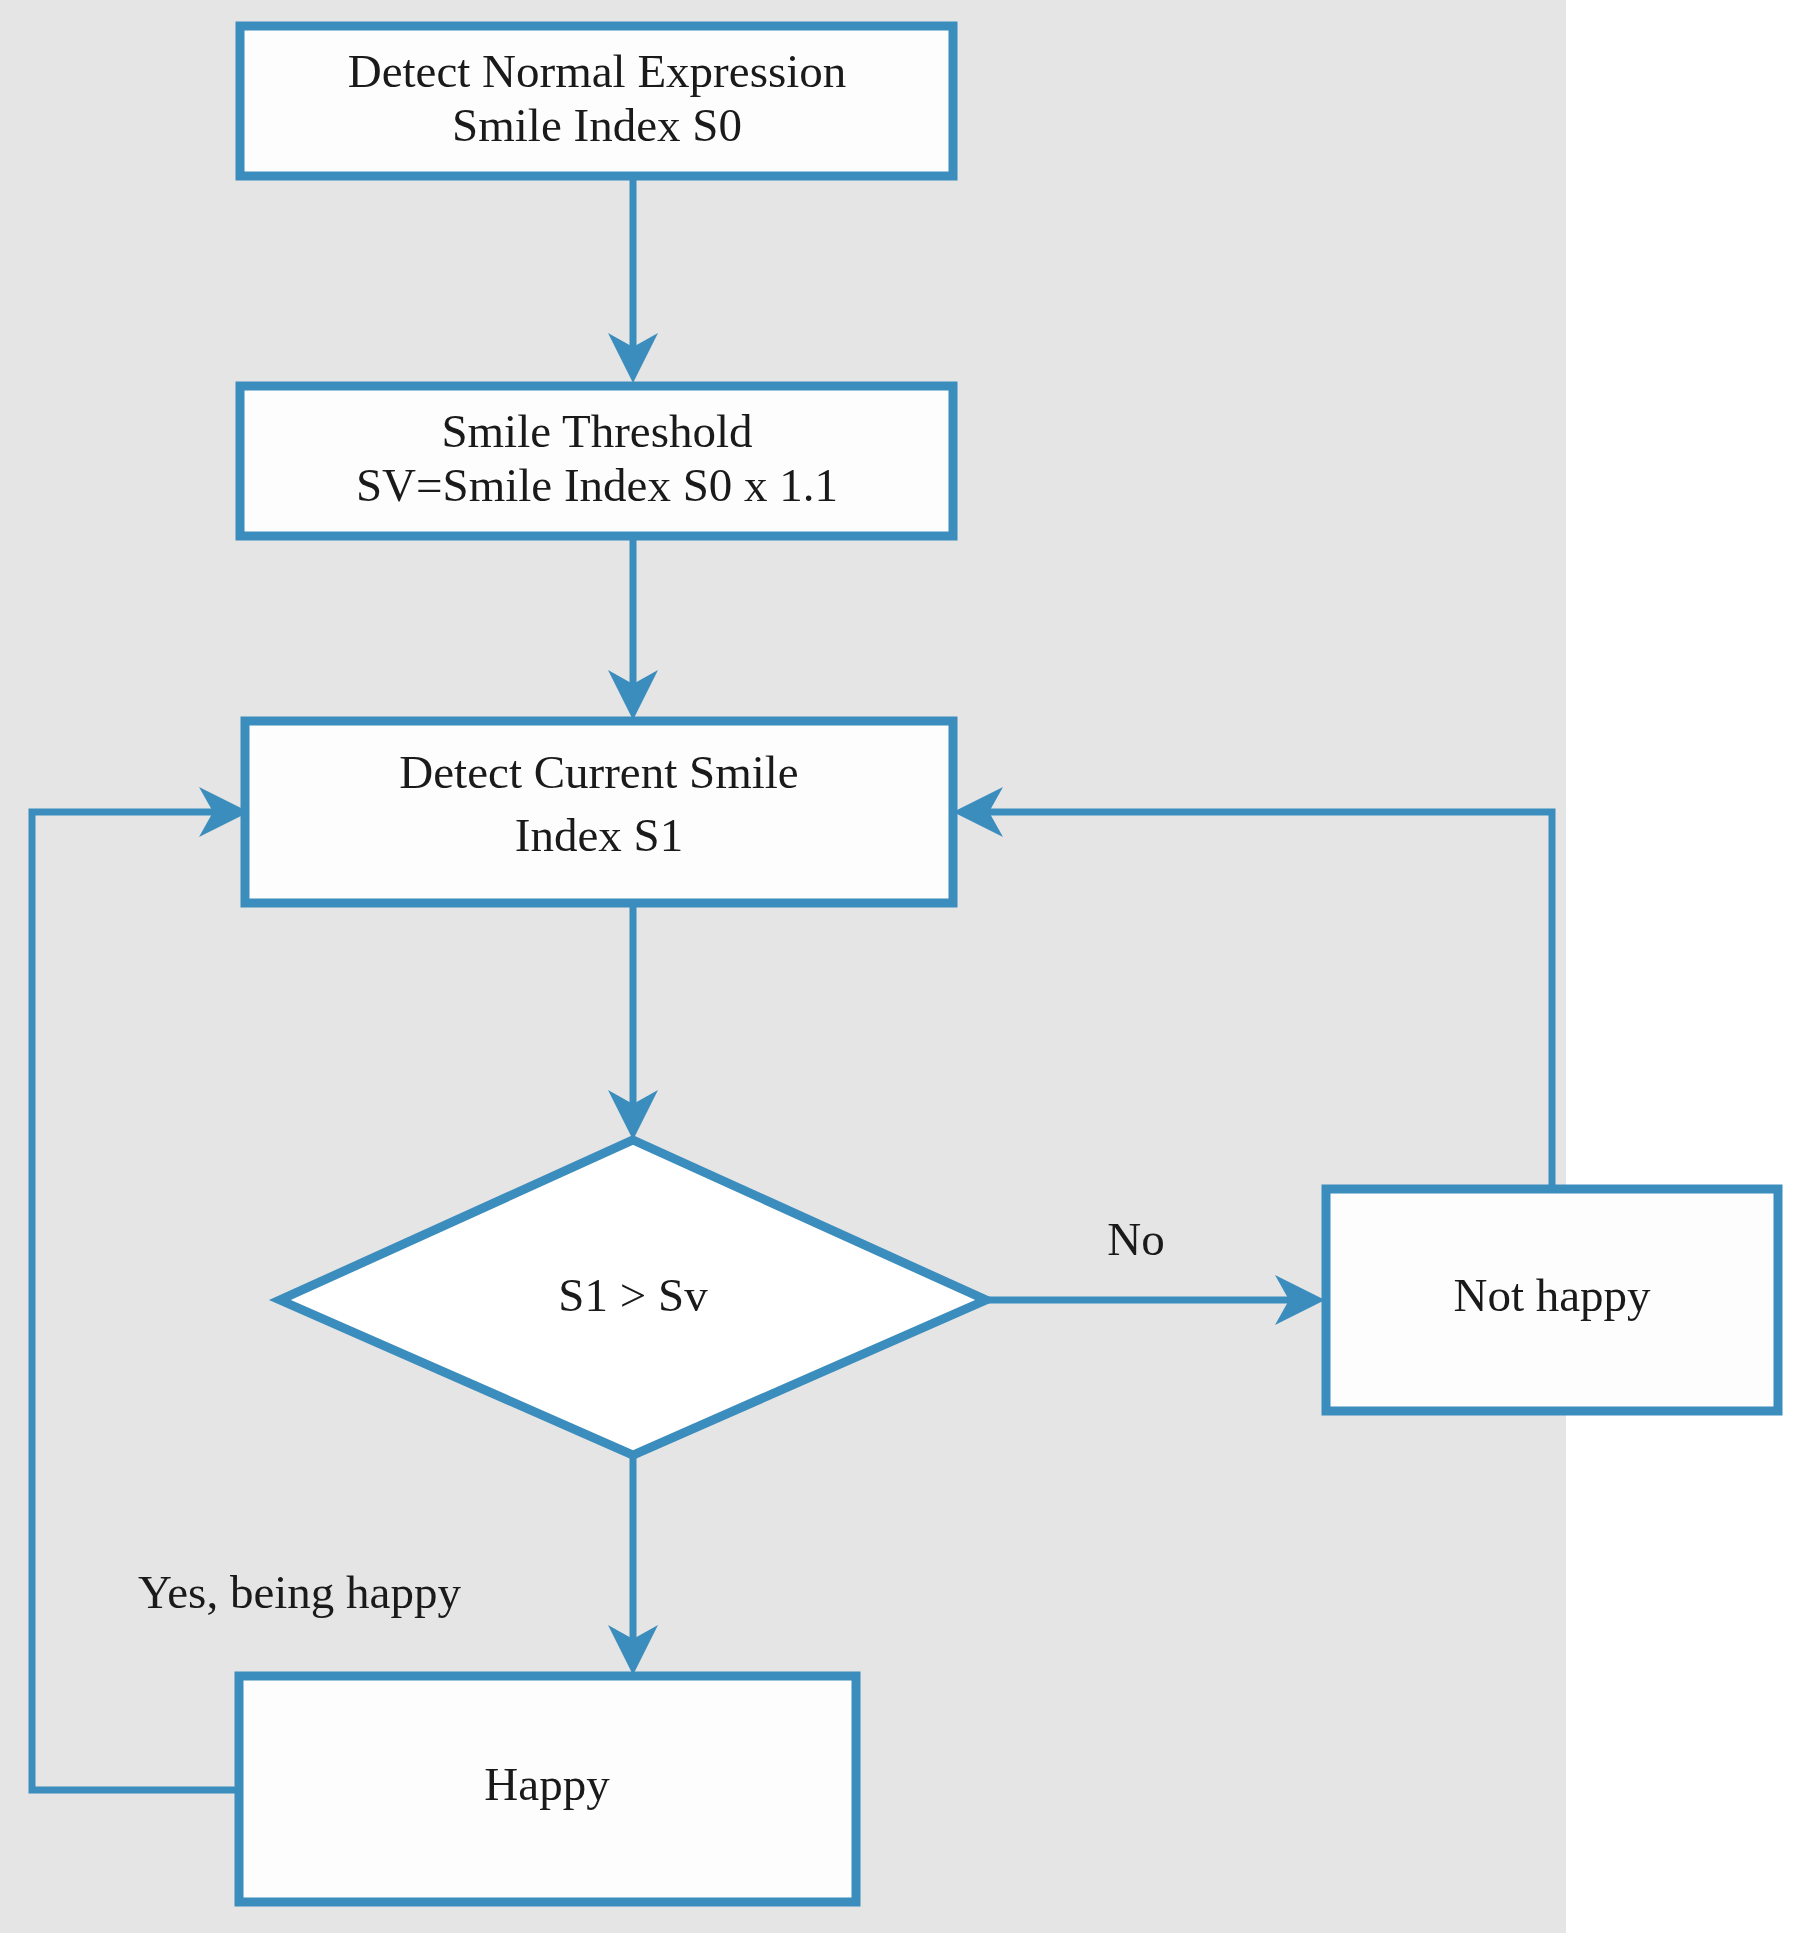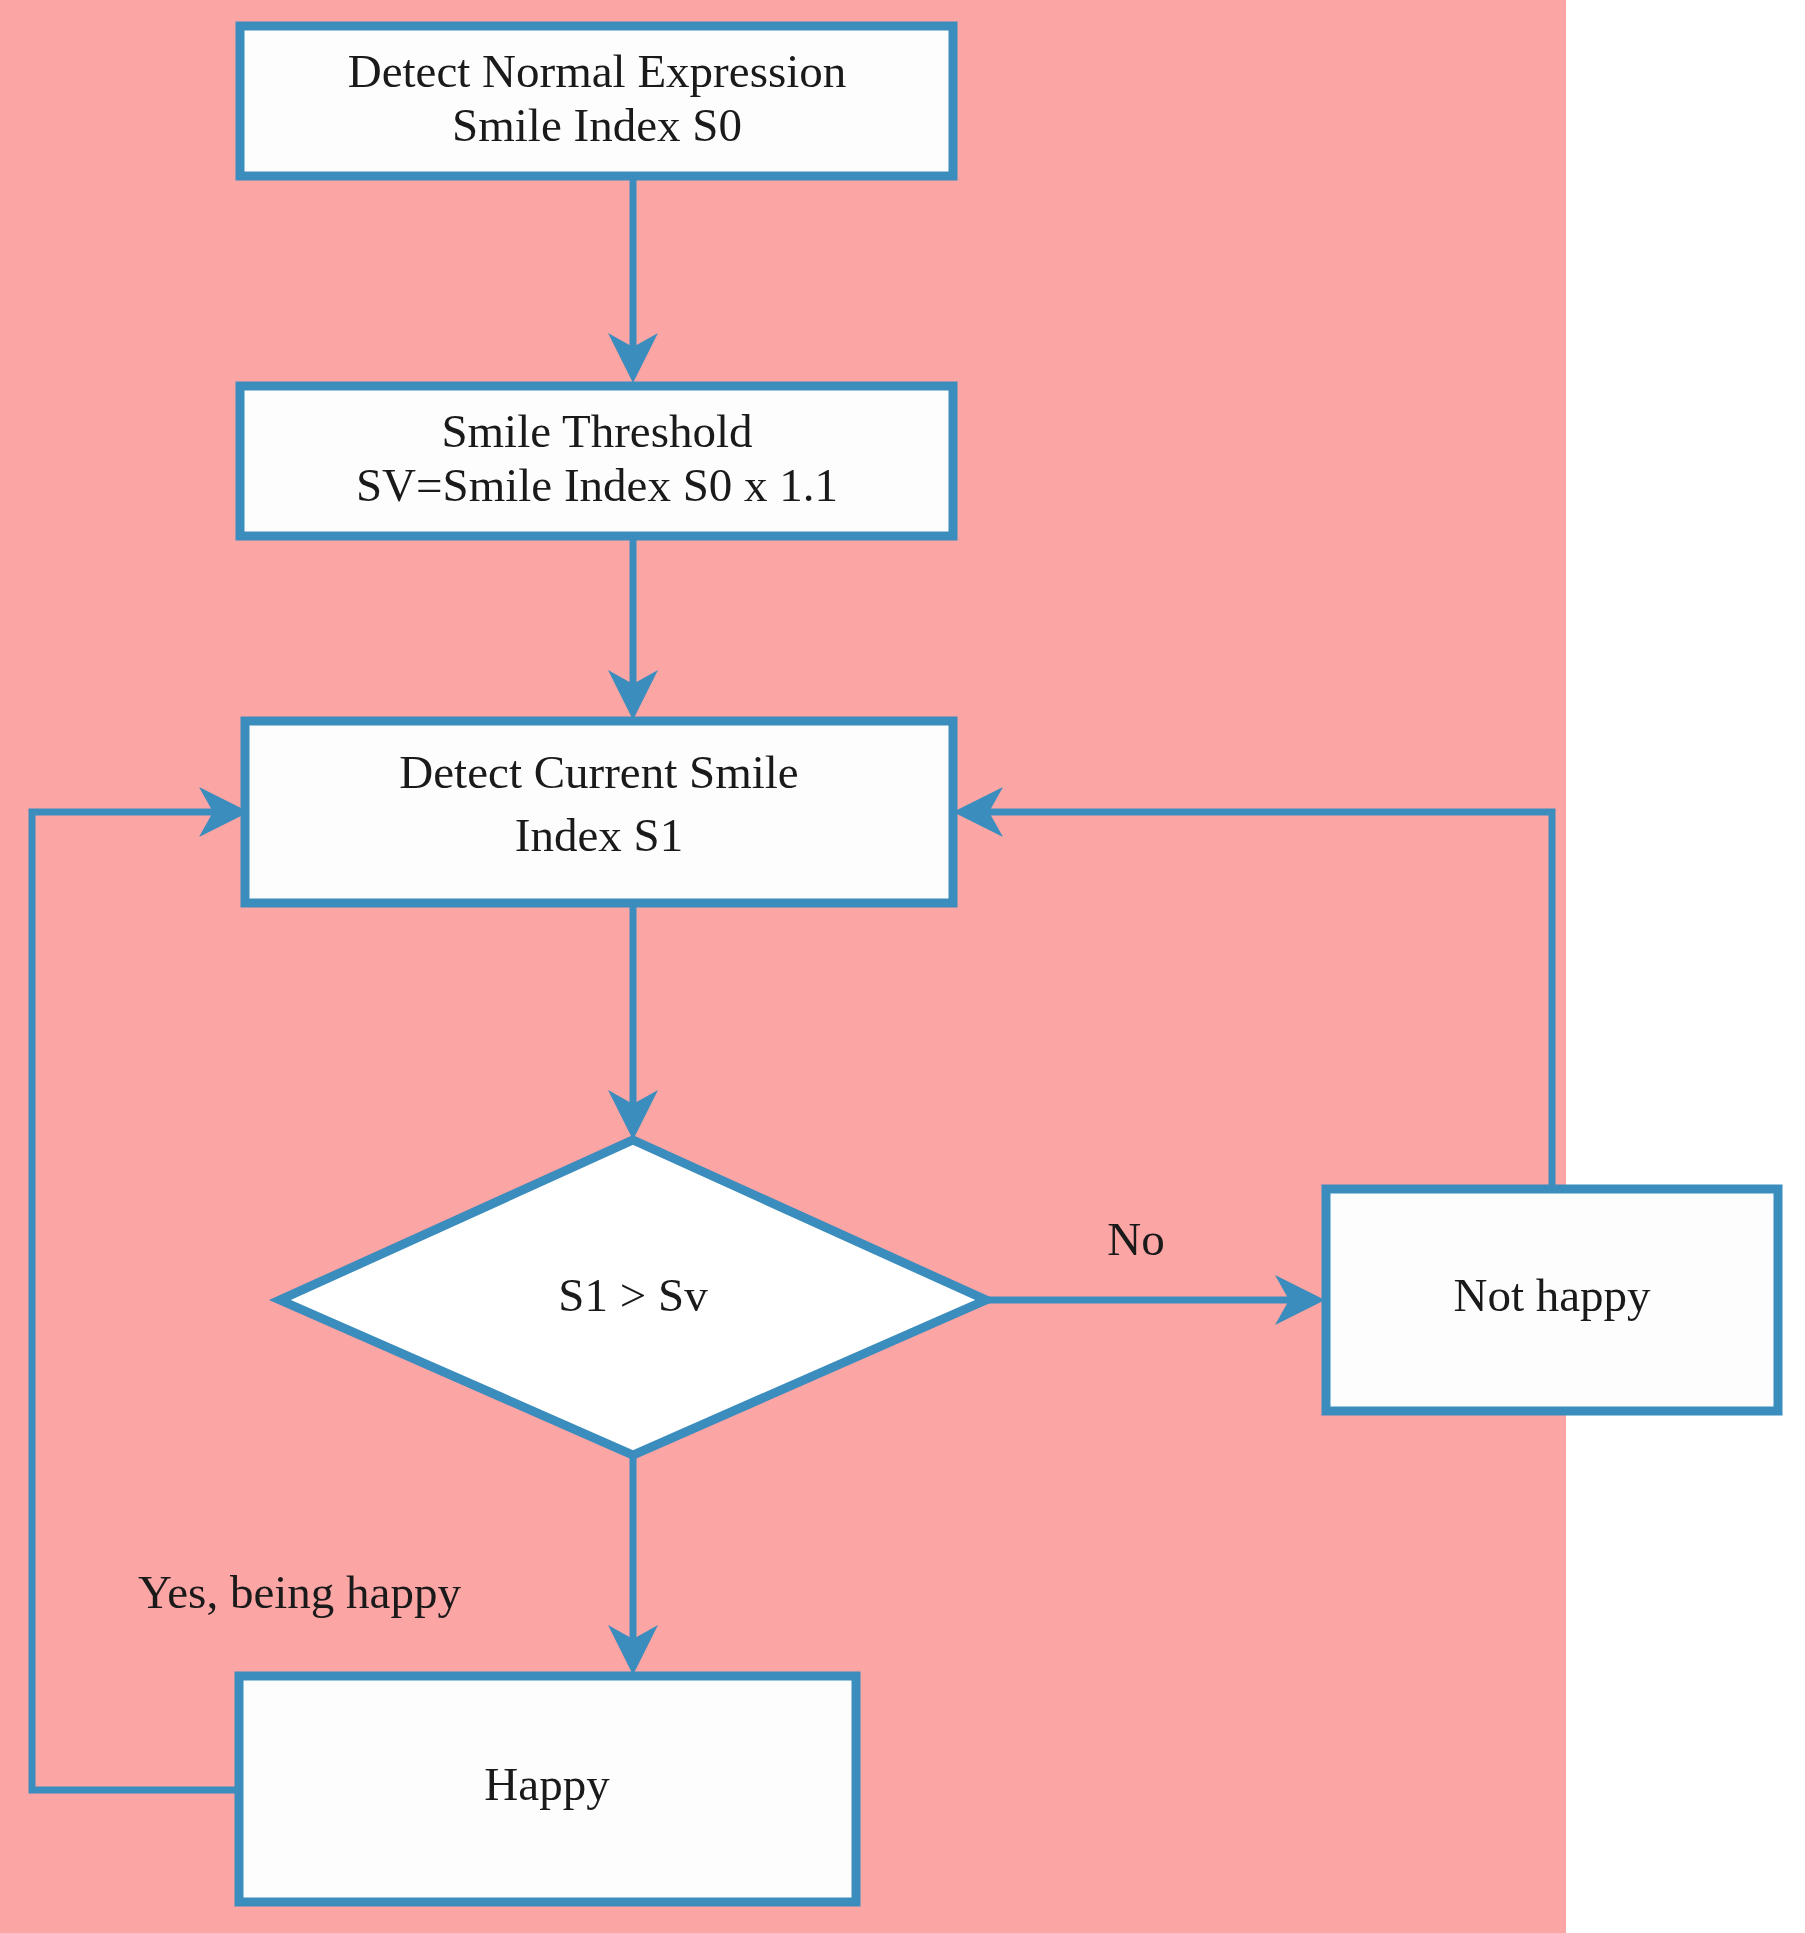--- a/index.html
+++ b/index.html
@@ -10,21 +10,21 @@
   body {
     width: 1805px;
     height: 1933px;
     font-family: "Liberation Serif", "DejaVu Serif", serif;
     overflow: hidden;
   }
   #flowchart-root {
     position: relative;
     width: 1566px;
     height: 1933px;
-    background: #fca5a5;
+    background: #e5e5e5;
   }
   svg.flow-canvas {
     position: absolute;
     top: 0;
     left: 0;
     width: 1805px;
     height: 1933px;
     display: block;
   }
   .node-rect {

